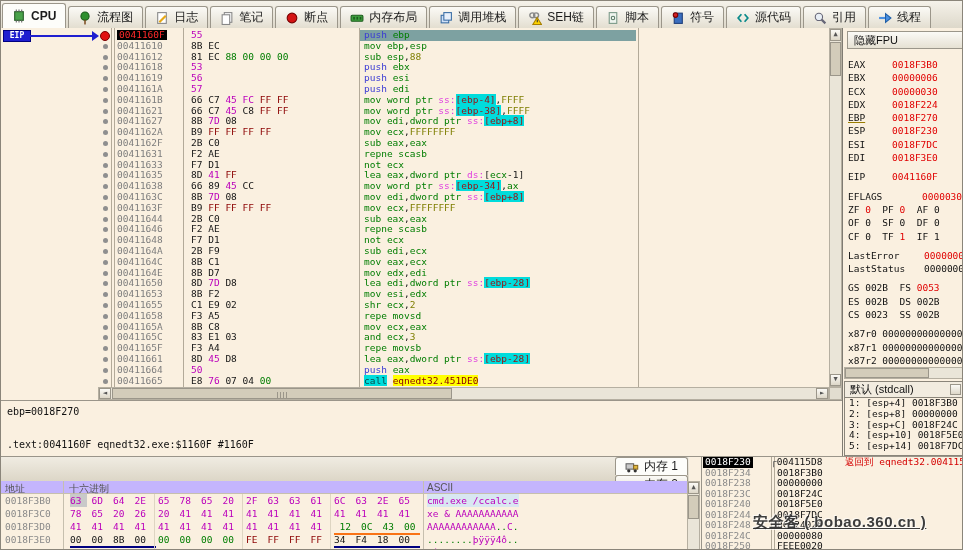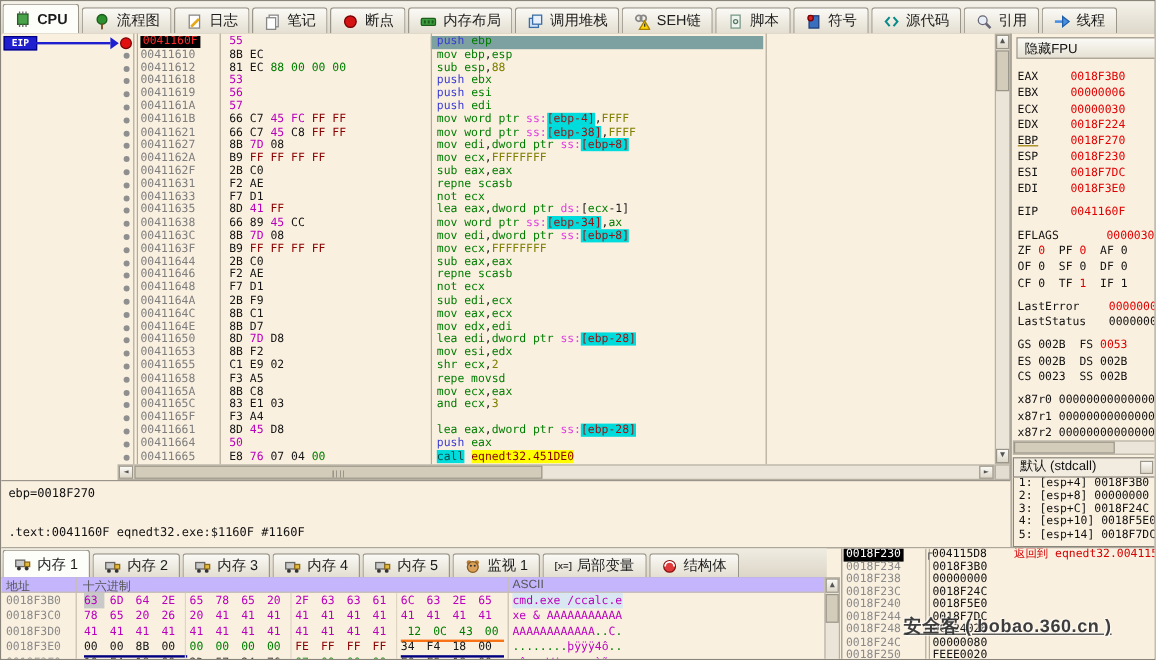--- a/index.html
+++ b/index.html
@@ -81,21 +81,21 @@
   
   #infopane{position:absolute;left:0;top:399px;width:841px;height:56px;background:#faf0e0;
     border-top:1px solid #9a958a;box-sizing:border-box;font-size:10px;}
   #info-line1{position:absolute;left:6px;top:5px;}
   #info-line2{position:absolute;left:6px;top:38px;}
   
   #bottom{position:absolute;left:0;top:455px;width:963px;height:95px;background:#faf0e0;
     border-top:1px solid #9a958a;box-sizing:border-box;}
   #bottom-tabs{position:absolute;left:0;top:0;width:688px;height:24px;
     background:linear-gradient(#f0ece2,#dcd6c7);border-bottom:1px solid #a8a294;
-    display:flex;align-items:flex-end;overflow:hidden;white-space:nowrap;}
+    display:flex;align-items:flex-end;overflow:hidden;white-space:nowrap;flex-direction:column;}
   #bottom-tabs .tab{height:19px;font-size:12px;}
   #bottom-tabs .tab.sel{height:22px;font-weight:normal;background:#fdfdfa;}
   #dump-header{position:absolute;left:0;top:24px;width:686px;height:13px;
     background:#c4b5fd;border-bottom:1px solid #c6bfae;box-sizing:border-box;
     font:10px "Liberation Sans",sans-serif;color:#555;}
   #dump-header .h-addr{position:absolute;left:4px;top:1px;}
   #dump-header .h-hex{position:absolute;left:68px;top:1px;}
   #dump-header .h-ascii{position:absolute;left:426px;top:1px;}
   #dump-rows{position:absolute;left:0;top:37px;width:686px;height:58px;overflow:hidden;}
   .dump-row{position:relative;height:13.1px;line-height:13.1px;white-space:pre;}
@@ -524,20 +524,21 @@
           <div class="col-bytes"><span class="k">83</span> <span class="k">E1</span> <span class="k">03</span></div>
           <div class="col-instr"><span class="g">and ecx</span><span class="k">,</span><span class="o">3</span></div>
           <div style="flex: 1 1 0%;"></div>
         </div>
         <div class="dis-row">
           <div class="col-dots">
             <span class="bullet"></span>
           </div>
           <div class="col-addr">0041165F</div>
           <div class="col-bytes"><span class="k">F3</span> <span class="k">A4</span></div>
+          <div class="col-instr"><span class="g">repe movsb</span></div>
           <div style="flex: 1 1 0%;"></div>
         </div>
         <div class="dis-row">
           <div class="col-dots">
             <span class="bullet"></span>
           </div>
           <div class="col-addr">00411661</div>
           <div class="col-bytes"><span class="k">8D</span> <span class="m">45</span> <span class="k">D8</span></div>
           <div class="col-instr"><span class="g">lea eax</span><span class="k">,</span><span class="g">dword ptr </span><span class="sg">ss:</span><span class="st">[ebp-28]</span></div>
           <div style="flex: 1 1 0%;"></div>

